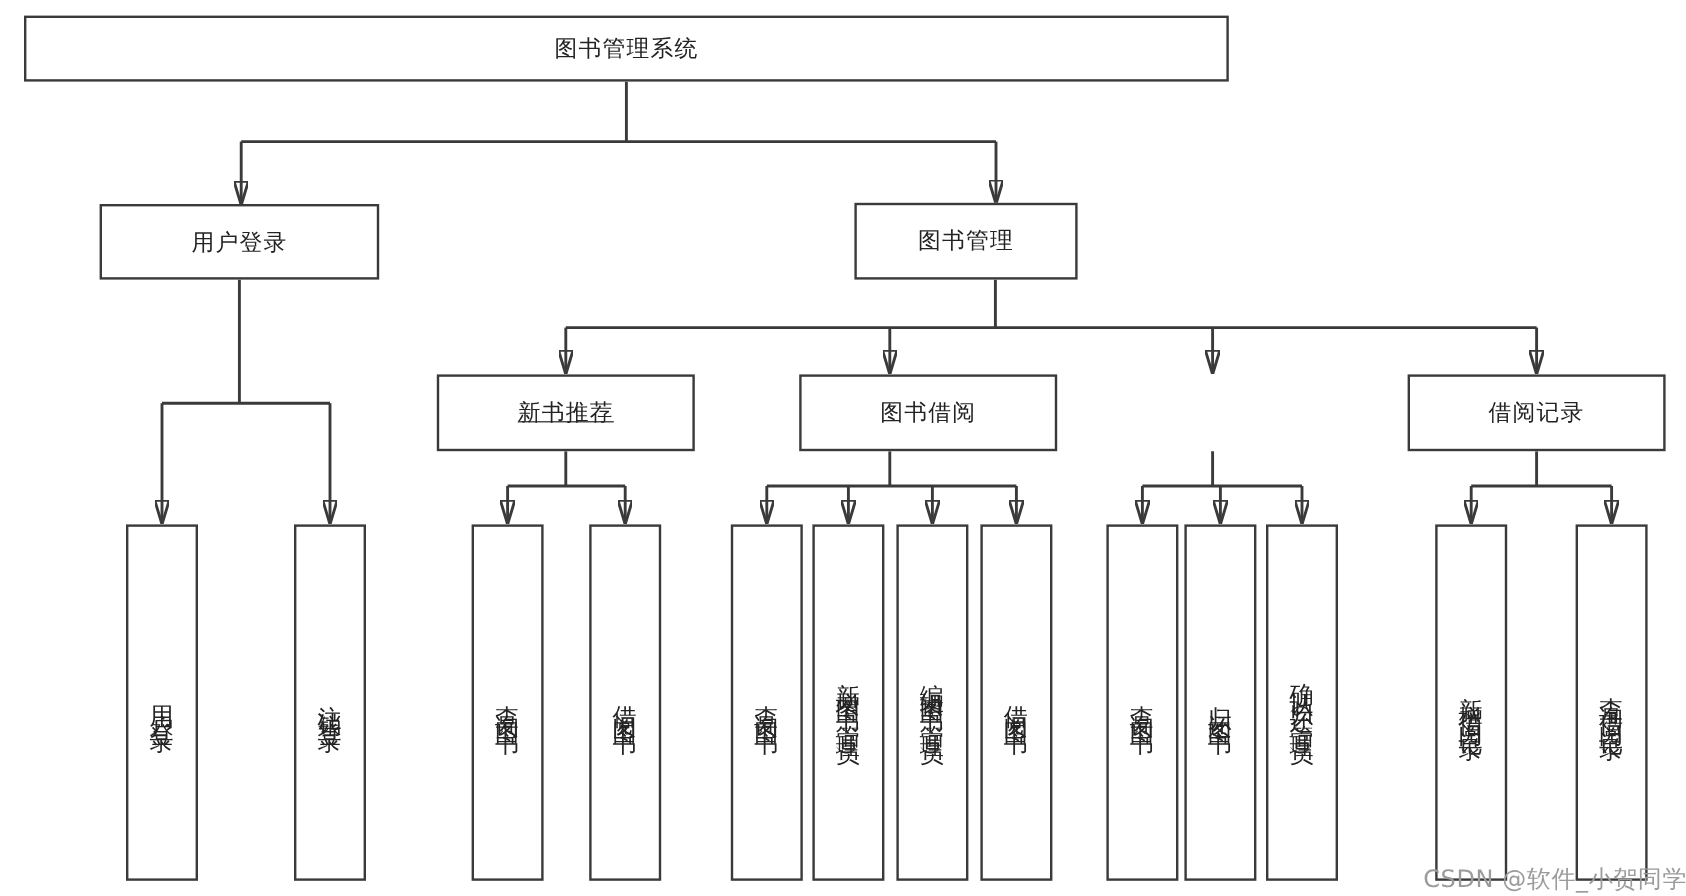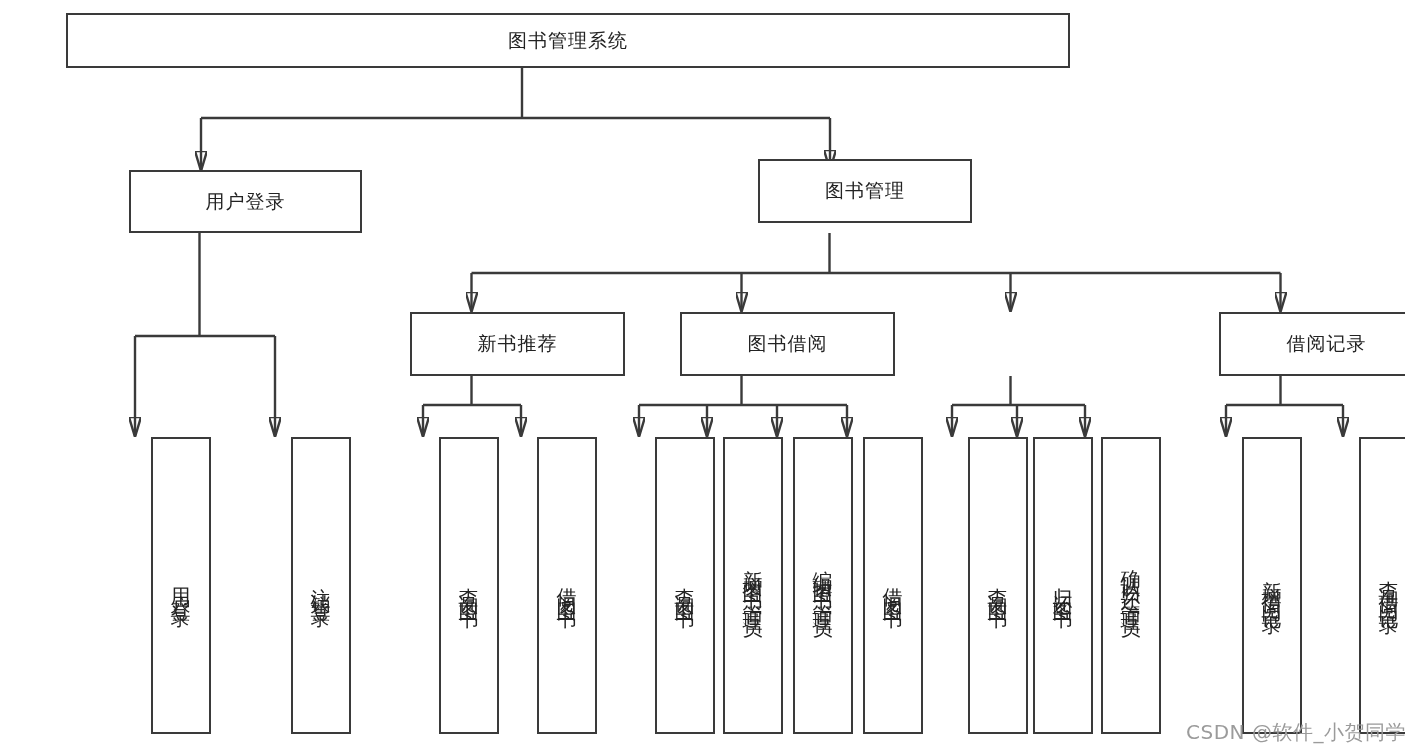--- a/index.html
+++ b/index.html
@@ -28,21 +28,20 @@
   .node {
     position: absolute;
     box-sizing: border-box;
     background: #ffffff;
     border: 2.4px solid #3a3a3a;
     display: flex;
     align-items: center;
     justify-content: center;
     z-index: 1;
     color: #232323;
-    margin-left: 46px;
   }
   .node.h .lbl {
     font-size: 19px;
     letter-spacing: 1px;
     white-space: nowrap;
   }
   .node.v .lbl {
     writing-mode: vertical-rl;
     text-orientation: mixed;
     font-size: 20px;
@@ -108,28 +107,28 @@
     <line x1="1343" y1="405" x2="1343" y2="436" marker-end="url(#arrow)"></line>
   </svg>
 
   <div class="node h" style="left:20px; top:13px; width:1004px; height:55px;">
     <span class="lbl">图书管理系统</span>
   </div>
 
   <div class="node h" style="left:83px; top:170px; width:233px; height:63px;">
     <span class="lbl">用户登录</span>
   </div>
-  <div class="node h" style="left:712px; top:159px; width:214px; height:64px;">
+  <div class="node h" style="left:712px; top:169px; width:186px; height:64px;">
     <span class="lbl">图书管理</span>
   </div>
 
-  <div class="node h" style="left:364px; top:312px; width:215px; height:64px;">
+  <div class="node h" style="left:364px; top:312px; width:215px; height:64px;text-decoration:underline;">
     <span class="lbl">新书推荐</span>
   </div>
-  <div class="node h" style="left:634px; top:312px; width:215px; height:64px;">
+  <div class="node h" style="left:666px; top:312px; width:215px; height:64px;">
     <span class="lbl">图书借阅</span>
   </div>
   <div class="node h" style="left:1173px; top:312px; width:215px; height:64px;text-align:right;">
     <span class="lbl">借阅记录</span>
   </div>
 
   <div class="node v" style="left:105px; top:437px; width:60px; height:297px;">
     <span class="lbl">用户登录</span>
   </div>
   <div class="node v" style="left:245px; top:437px; width:60px; height:297px;">

